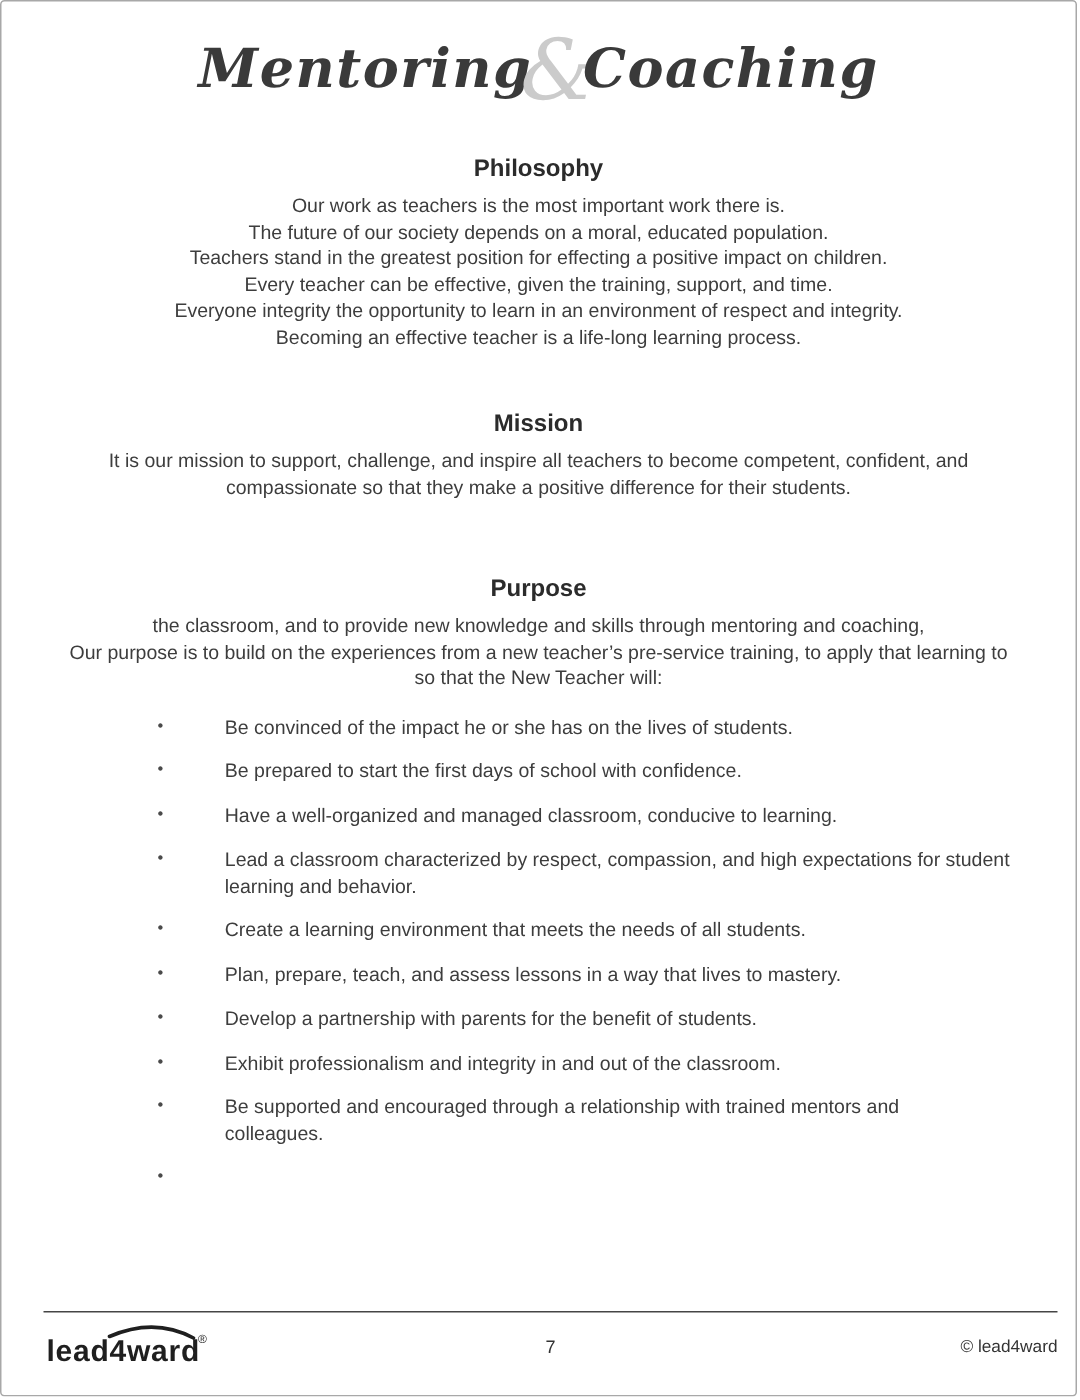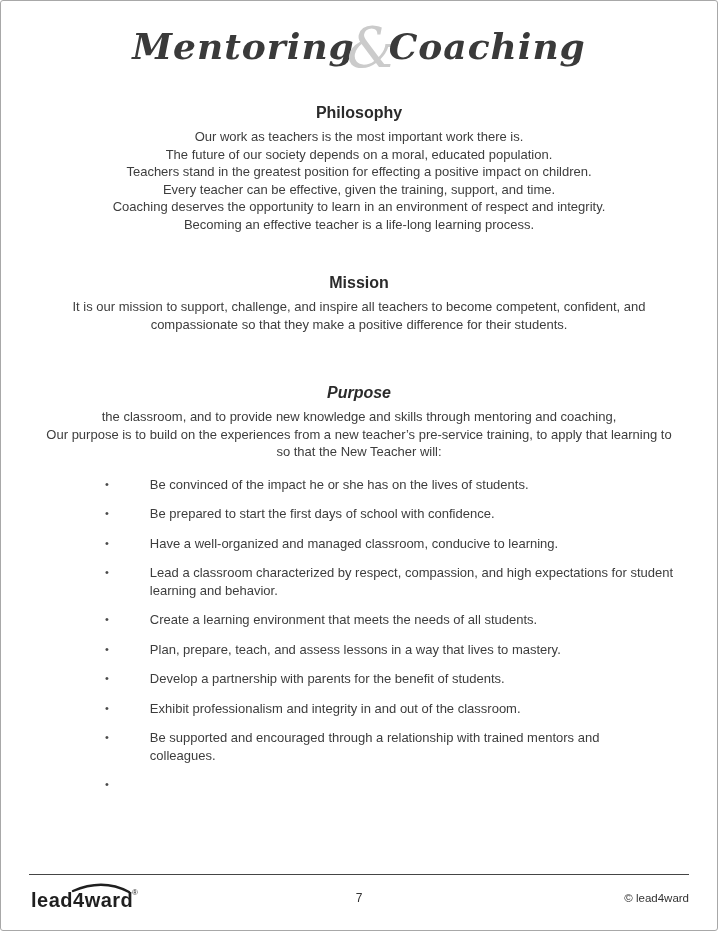--- a/index.html
+++ b/index.html
@@ -47,21 +47,21 @@
   
   .section-heading {
     text-align: center;
     font-size: 16px;
     font-weight: bold;
     color: #2b2b2b;
     line-height: 1.25;
   }
   .heading-philosophy { margin-top: 26px; }
   .heading-mission    { margin-top: 40px; }
-  .heading-purpose    { margin-top: 50px; font-style: italic; }
+  .heading-purpose    { margin-top: 50px; }
 
   .centered-lines {
     margin-top: 5px;
     text-align: center;
     font-size: 13px;
     line-height: 17.5px;
     color: #3d3d3d;
   }
   .centered-lines .line { white-space: nowrap; }
 
@@ -86,21 +86,21 @@
     line-height: 17.5px;
     color: #4a4a4a;
     margin-right: 9px;
   }
   .bullet-text { white-space: pre-line; margin-left: 32px; }
 
   
   .footer {
     position: absolute;
     left: 28px;
-    right: 28px;
+    right: 12px;
     bottom: 16px;
     border-top: 1px solid #454545;
     padding-top: 7px;
     display: flex;
     align-items: center;
   }
   .footer-left  { flex: 1 1 0; display: flex; align-items: center; }
   .footer-center{ flex: 1 1 0; text-align: center; font-size: 12px; color: #333333; }
   .footer-right { flex: 1 1 0; text-align: right; font-size: 11.5px; color: #333333; }
   .logo-svg { display: block; }
@@ -113,21 +113,21 @@
   <div class="title-block">
     <span class="script-word">Mentoring</span><span class="title-amp">&amp;</span><span class="script-word">Coaching</span>
   </div>
 
   <div class="section-heading heading-philosophy">Philosophy</div>
   <div class="centered-lines">
     <div class="line">Our work as teachers is the most important work there is.</div>
     <div class="line">The future of our society depends on a moral, educated population.</div>
     <div class="line">Teachers stand in the greatest position for effecting a positive impact on children.</div>
     <div class="line">Every teacher can be effective, given the training, support, and time.</div>
-    <div class="line">Coaching deserves the opportunity to learn in an environment of respect and integrity.</div>
+    <div class="line">Everyone integrity the opportunity to learn in an environment of respect and integrity.</div>
     <div class="line">Becoming an effective teacher is a life-long learning process.</div>
   </div>
 
   <div class="section-heading heading-mission">Mission</div>
   <div class="centered-lines">
     <div class="line">It is our mission to support, challenge, and inspire all teachers to become competent, confident, and</div>
     <div class="line">compassionate so that they make a positive difference for their students.</div>
   </div>
 
   <div class="section-heading heading-purpose">Purpose</div>

